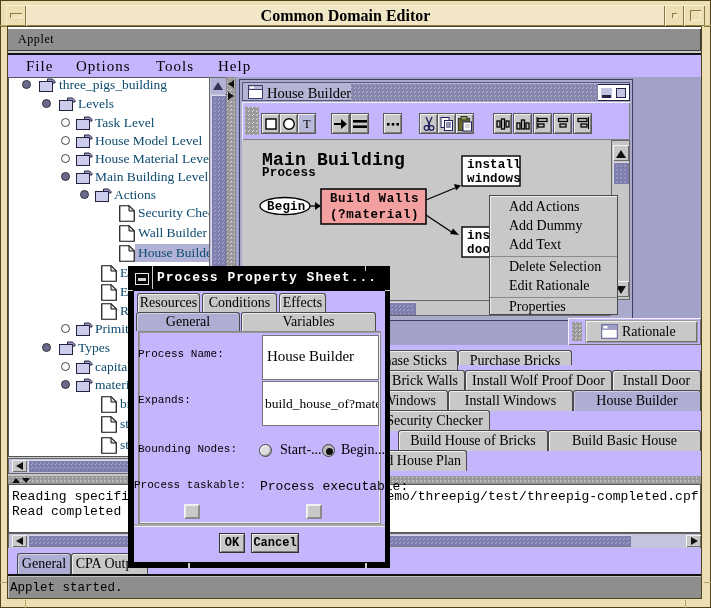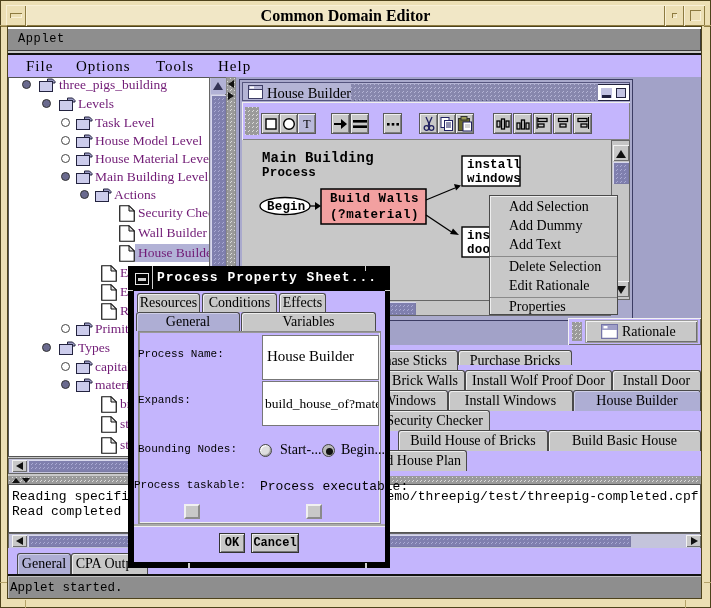--- a/index.html
+++ b/index.html
@@ -12,21 +12,21 @@
 
 .tanrz{box-shadow:inset 1px 1px 0 #f8f0d6, inset -1px -1px 0 #8d7b40;}
 .gray{background:#c4b5fd;}
 .lav{background:#a2a2c8;}
 
 .stip-lav{background-color:#aaaad4;background-image:radial-gradient(circle at 1px 1px, #7f7fae 40%, rgba(0,0,0,0) 50%),radial-gradient(circle at 3px 3px, #7f7fae 40%, rgba(0,0,0,0) 50%);background-size:4px 4px;}
 .stip-gray{background-color:#dcdcdc;background-image:radial-gradient(circle at 1px 1px, #9a9a9a 40%, rgba(0,0,0,0) 50%),radial-gradient(circle at 3px 3px, #9a9a9a 40%, rgba(0,0,0,0) 50%);background-size:4px 4px;}
 .toolbtn{background:#c8c8c8;border:1px solid #5a5a5a;box-shadow:inset 1px 1px 0 #efefef, inset -1px -1px 0 #808080;}
 .tab{background:#c8c8c8;border:1px solid #4a4a4a;border-bottom:none;border-radius:3px 3px 0 0;box-shadow:inset 1px 1px 0 #eee;font-size:14px;text-align:center;}
 .tabsel{background:#aeaed4;box-shadow:inset 1px 1px 0 #cfcfe8;}
-.treetxt{font-size:13.5px;color:#701a75;white-space:nowrap;line-height:15px;}
+.treetxt{font-size:13.5px;color:#0c4a6e;white-space:nowrap;line-height:15px;}
 </style></head>
 <body>
 
 <div class="ab" style="left:0;top:0;width:711px;height:608px;background:#ecdfb4;border:1px solid #4e431c;"></div>
 
 <div class="ab tanrz" style="left:6px;top:5px;width:20px;height:21px;background:#ecdfb4;"></div>
 <div class="ab" style="left:10px;top:13px;width:12px;height:5px;background:#ecdfb4;box-shadow:inset 1px 1px 0 #8d7b40, inset -1px -1px 0 #f8f0d6;"></div>
 <div class="ab tanrz" style="left:26px;top:5px;width:639px;height:21px;background:#f1e7c6;text-align:center;font-size:16px;font-weight:bold;line-height:21px;">Common Domain Editor</div>
 <div class="ab tanrz" style="left:665px;top:5px;width:19px;height:21px;background:#ecdfb4;"></div>
 <div class="ab" style="left:672px;top:13px;width:5px;height:5px;background:#ecdfb4;box-shadow:inset 1px 1px 0 #8d7b40, inset -1px -1px 0 #f8f0d6;"></div>
@@ -38,21 +38,21 @@
 <div class="ab" style="left:0;top:582px;width:7px;height:1px;background:#b5a36a;"></div>
 <div class="ab" style="left:704px;top:582px;width:7px;height:1px;background:#b5a36a;"></div>
 <div class="ab" style="left:25px;top:600px;width:1px;height:8px;background:#b5a36a;"></div>
 <div class="ab" style="left:685px;top:600px;width:1px;height:8px;background:#b5a36a;"></div>
 <div class="ab" style="left:1px;top:26px;width:6px;height:1px;background:#8d7b40;"></div>
 <div class="ab" style="left:704px;top:26px;width:6px;height:1px;background:#8d7b40;"></div>
 
 <div class="ab" style="left:7px;top:26px;width:695px;height:573px;background:#c8c8c8;border:1px solid #4e431c;"></div>
 
 <div class="ab" style="left:8px;top:27px;width:693px;height:24px;background:#8e8e8e;box-shadow:inset 0 2px 0 #ffffff, inset -1px -1px 0 #3c3c3c;">
- <div class="mono" style="position:absolute;left:10px;top:5px;font-size:12px;letter-spacing:0.6px;color:#000;">Applet</div>
+ <div class="mono" style="position:absolute;left:10px;top:5px;font-size:12px;letter-spacing:0.6px;color:#000;font-family:Liberation Serif, serif;">Applet</div>
 </div>
 <div class="ab" style="left:8px;top:51px;width:693px;height:2px;background:#c8c8c8;"></div>
 <div class="ab" style="left:8px;top:53px;width:693px;height:2px;background:#111;"></div>
 
 <div class="ab gray" style="left:8px;top:55px;width:693px;height:22px;">
  <span style="position:absolute;left:18px;top:3px;font-size:15px;letter-spacing:1px;">File</span>
  <span style="position:absolute;left:68px;top:3px;font-size:15px;letter-spacing:1px;">Options</span>
  <span style="position:absolute;left:148px;top:3px;font-size:15px;letter-spacing:1px;">Tools</span>
  <span style="position:absolute;left:210px;top:3px;font-size:15px;letter-spacing:1px;">Help</span>
 </div>
@@ -320,21 +320,21 @@
               <rect x="3" y="2.5" width="9" height="3"></rect>
               <rect x="6" y="8" width="6" height="3"></rect>
             </g>
             <line x1="13.5" y1="1" x2="13.5" y2="13" stroke="#000"></line>
           </svg></div>
       </div>
     </div>
 </div>
 
 <div class="ab" style="left:242px;top:140px;width:369px;height:160px;background:#c8c8c8;overflow:visible;" id="canvas">
-    <div class="mono" style="position:absolute;left:20px;top:10px;font-size:14px;font-weight:bold;letter-spacing:0.2px;">Main Building</div>
+    <div class="mono" style="position:absolute;left:20px;top:10px;font-size:18px;font-weight:bold;letter-spacing:0.2px;">Main Building</div>
     <div class="mono" style="position:absolute;left:20px;top:26px;font-size:12.5px;font-weight:bold;letter-spacing:0.2px;">Process</div>
     <svg style="position:absolute;left:0;top:0" width="369" height="160" viewBox="0 0 369 160">
       <ellipse cx="43" cy="66" rx="25" ry="8.5" fill="#fff" stroke="#000" stroke-width="1.3"></ellipse>
       <line x1="68" y1="66" x2="74" y2="66" stroke="#000" stroke-width="1.3"></line>
       <path d="M73 62 L79 66 L73 70 Z" fill="#000"></path>
       <rect x="79" y="49" width="105" height="35" fill="#f2a0a0" stroke="#000" stroke-width="1.5"></rect>
       <line x1="184" y1="60" x2="213" y2="48" stroke="#000" stroke-width="1.3"></line>
       <path d="M212 44 L219 45.5 L214 50.5 Z" fill="#000"></path>
       <line x1="184" y1="75" x2="211" y2="93" stroke="#000" stroke-width="1.3"></line>
       <path d="M211 88.5 L217 95 L208 94 Z" fill="#000"></path>
@@ -384,21 +384,21 @@
     <div class="ab tab" style="left:30px;top:45px;width:182px;height:21px;line-height:20px;white-space:nowrap;text-align:right;padding-right:11px;">Install Windows</div>
     <div class="ab tab" style="left:212px;top:45px;width:125px;height:21px;line-height:20px;white-space:nowrap;">Install Windows</div>
     <div class="ab tab tabsel" style="left:337px;top:45px;width:128px;height:21px;line-height:20px;white-space:nowrap;">House Builder</div>
     <div class="ab tab" style="left:70px;top:65px;width:184px;height:21px;line-height:20px;white-space:nowrap;text-align:right;padding-right:6px;">Security Checker</div>
     <div class="ab tab" style="left:312px;top:85px;width:153px;height:21px;line-height:20px;white-space:nowrap;">Build Basic House</div>
     <div class="ab tab" style="left:162px;top:85px;width:150px;height:21px;line-height:20px;white-space:nowrap;">Build House of Bricks</div>
     <div class="ab tab" style="left:113px;top:105px;width:118px;height:21px;line-height:20px;white-space:nowrap;text-align:right;padding-right:5px;">Build House Plan</div>
   </div>
 
 <div class="ab" style="left:489px;top:195px;width:129px;height:120px;background:#c8c8c8;border:1px solid #4a4a4a;box-shadow:inset 1px 1px 0 #eee;font-size:14px;">
- <div style="position:absolute;left:19px;top:3px;">Add Selection</div>
+ <div style="position:absolute;left:19px;top:3px;">Add Actions</div>
  <div style="position:absolute;left:19px;top:22px;">Add Dummy</div>
  <div style="position:absolute;left:19px;top:41px;">Add Text</div>
  <div style="position:absolute;left:0;top:60px;width:127px;height:1px;background:#8a8a8a;"></div>
  <div style="position:absolute;left:19px;top:63px;">Delete Selection</div>
  <div style="position:absolute;left:19px;top:82px;">Edit Rationale</div>
  <div style="position:absolute;left:0;top:101px;width:127px;height:1px;background:#8a8a8a;"></div>
  <div style="position:absolute;left:19px;top:103px;">Properties</div>
 </div>
 
 <div class="ab stip-gray" style="left:8px;top:476px;width:693px;height:8px;border:1px solid #999;"></div>

